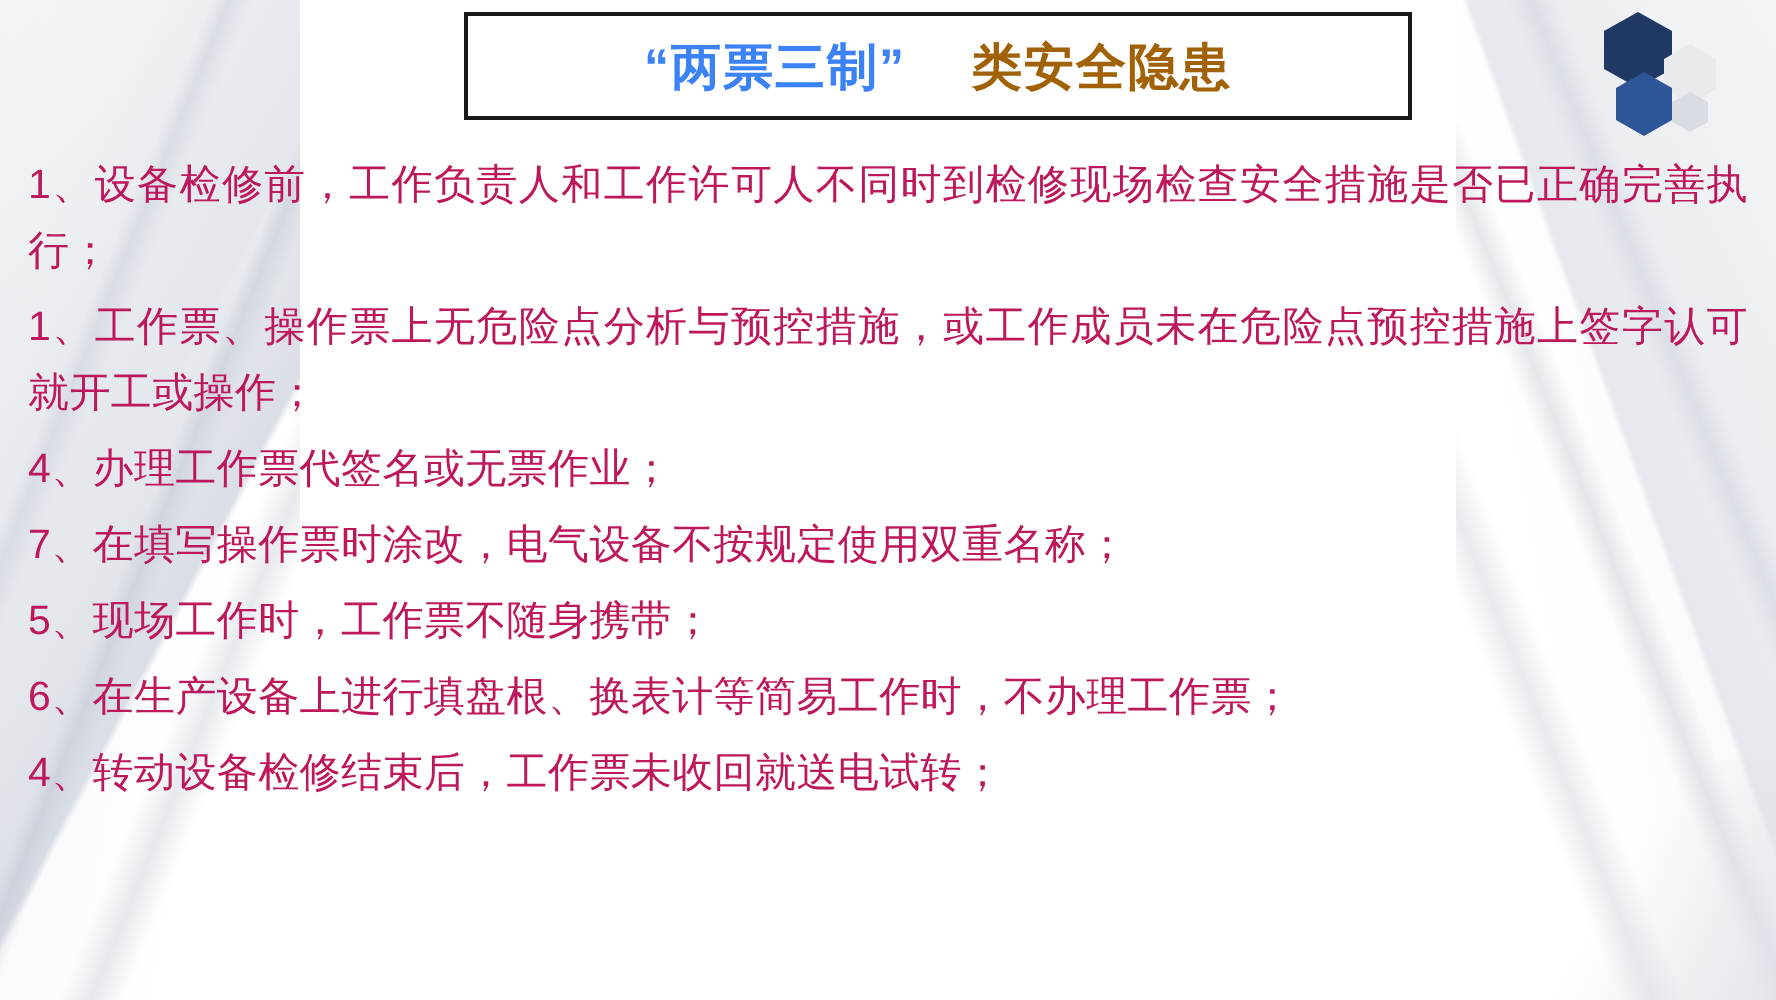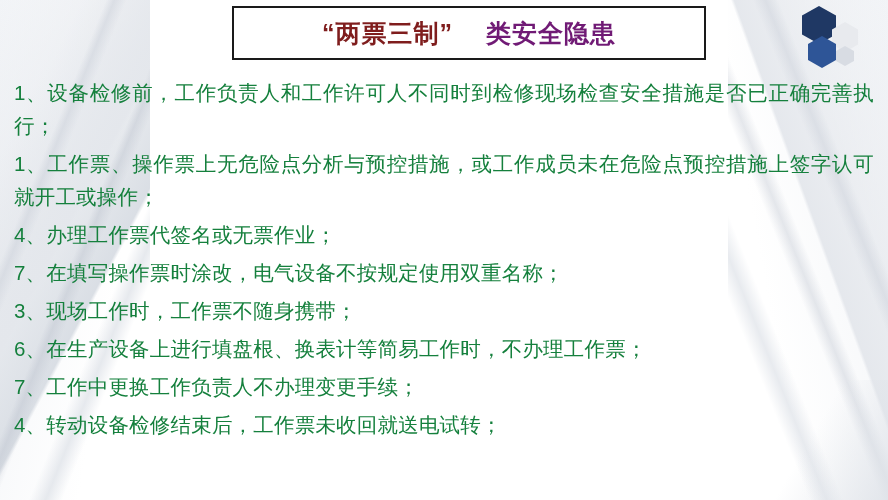--- a/index.html
+++ b/index.html
@@ -100,34 +100,34 @@
     align-items: center;
     justify-content: center;
     box-sizing: border-box;
   }
   .title-text {
     font-size: 25px;
     font-weight: bold;
     letter-spacing: 1px;
     white-space: nowrap;
   }
-  .title-text .red { color: #7f1d1d; }
-  .title-text .dark { color: #701a75; margin-left: 33px; }
+  .title-text .red { color: #3b82f6; }
+  .title-text .dark { color: #a16207; margin-left: 33px; }
 
   
   .body-list {
     position: absolute;
     left: 14px;
     top: 76px;
     width: 860px;
   }
   .item {
     font-size: 20.5px;
     line-height: 33px;
-    color: #15803d;
+    color: #be185d;
     margin-bottom: 5px;
     letter-spacing: 0.2px;
     text-align: justify;
   }
 </style>
 </head>
 <body>
 
 <div class="slide">
 
@@ -146,19 +146,18 @@
     <div class="title-text">
       <span class="red">“两票三制”</span><span class="dark">类安全隐患</span>
     </div>
   </div>
 
   <div class="body-list">
     <div class="item">1、设备检修前，工作负责人和工作许可人不同时到检修现场检查安全措施是否已正确完善执行；</div>
     <div class="item">1、工作票、操作票上无危险点分析与预控措施，或工作成员未在危险点预控措施上签字认可就开工或操作；</div>
     <div class="item">4、办理工作票代签名或无票作业；</div>
     <div class="item">7、在填写操作票时涂改，电气设备不按规定使用双重名称；</div>
-    <div class="item">3、现场工作时，工作票不随身携带；</div>
+    <div class="item">5、现场工作时，工作票不随身携带；</div>
     <div class="item">6、在生产设备上进行填盘根、换表计等简易工作时，不办理工作票；</div>
-    <div class="item">7、工作中更换工作负责人不办理变更手续；</div>
     <div class="item">4、转动设备检修结束后，工作票未收回就送电试转；</div>
   </div>
 
 </div>
 
 </body></html>

